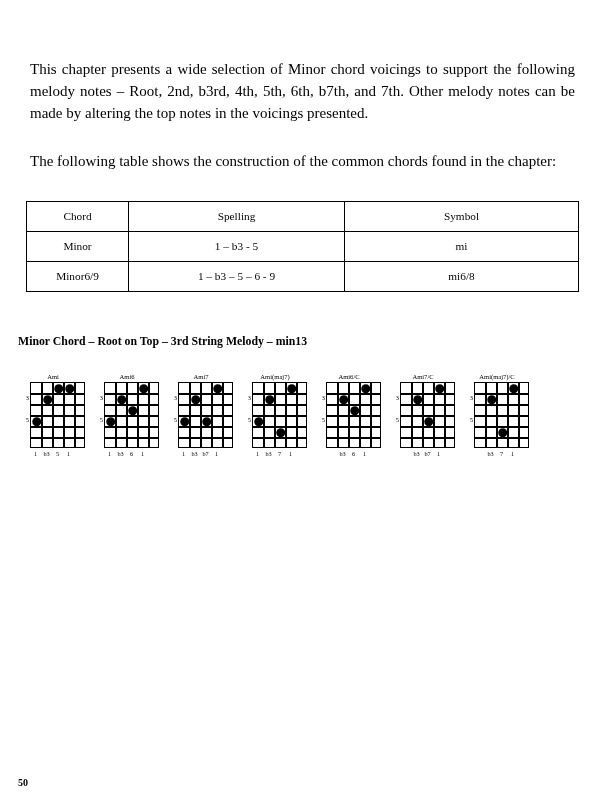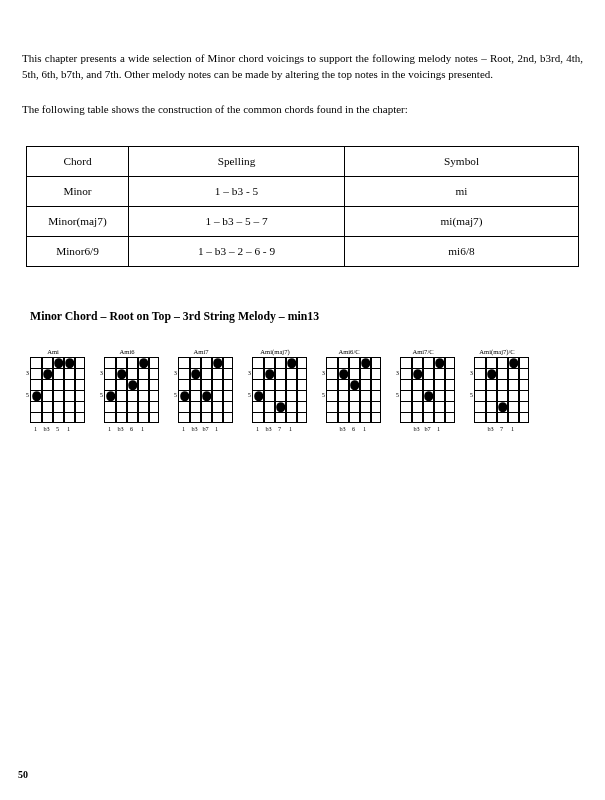--- a/index.html
+++ b/index.html
@@ -28,23 +28,23 @@
     text-align: center;
     font-size: 21px;
     font-weight: bold;
     letter-spacing: 0.2px;
     margin: 0;
     padding-top: 30px;
   }
 
   
   .body-text {
-    margin: 4px;
+    margin: 12px;
     padding: 0 18px 0 18px;
-    font-size: 11px;
+    font-size: 15px;
     line-height: 1.45;
     text-align: justify;
   }
   .para-intro { padding-top: 47px; }
   .para-follow { padding-top: 15px; text-align: left; }
 
   
   .chord-table-wrap {
     padding: 0 22px;
     margin-top: 28px;
@@ -63,21 +63,21 @@
     height: 24px;
     padding: 2px 0 3px 0;
     vertical-align: middle;
   }
   .col-chord { width: 101px; }
   .col-spelling { width: 215px; }
   .col-symbol { width: 233px; }
 
   
   .section-heading {
-    padding: 0 30px;
+    padding: 0 18px;
     margin: 0;
     padding-top: 42px;
     font-size: 11.8px;
     font-weight: bold;
   }
 
   
   .diagram-row {
     display: flex;
     padding-left: 16px;
@@ -190,27 +190,22 @@
           <th class="col-symbol">Symbol</th>
         </tr>
       </thead>
       <tbody id="table-body">
           <tr>
             <td class="col-chord">Minor</td>
             <td class="col-spelling">1 – b3 - 5</td>
             <td class="col-symbol">mi</td>
           </tr>
           <tr>
-            <td class="col-chord">Minor(maj7)</td>
-            <td class="col-spelling">1 – b3 – 5 – 7</td>
-            <td class="col-symbol">mi(maj7)</td>
-          </tr>
-          <tr>
             <td class="col-chord">Minor6/9</td>
-            <td class="col-spelling">1 – b3 – 2 – 6 - 9</td>
+            <td class="col-spelling">1 – b3 – 5 – 6 - 9</td>
             <td class="col-symbol">mi6/8</td>
           </tr>
         </tbody>
     </table>
   </div>
 
   <div class="section-heading">Minor Chord – Root on Top – 3rd String Melody – min13</div>
 
   <div class="diagram-row" id="diagram-row">
       <div class="diagram">

